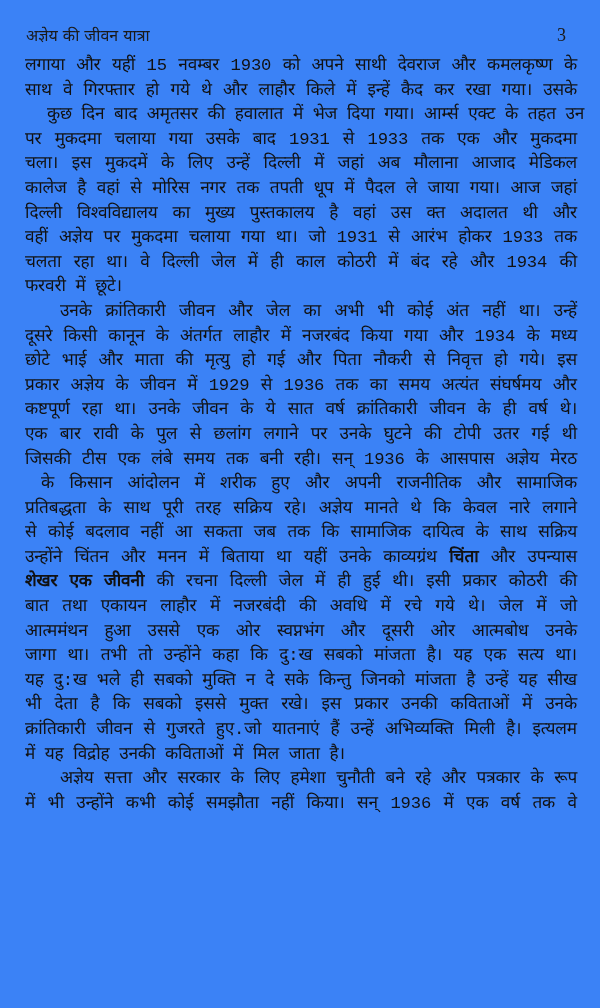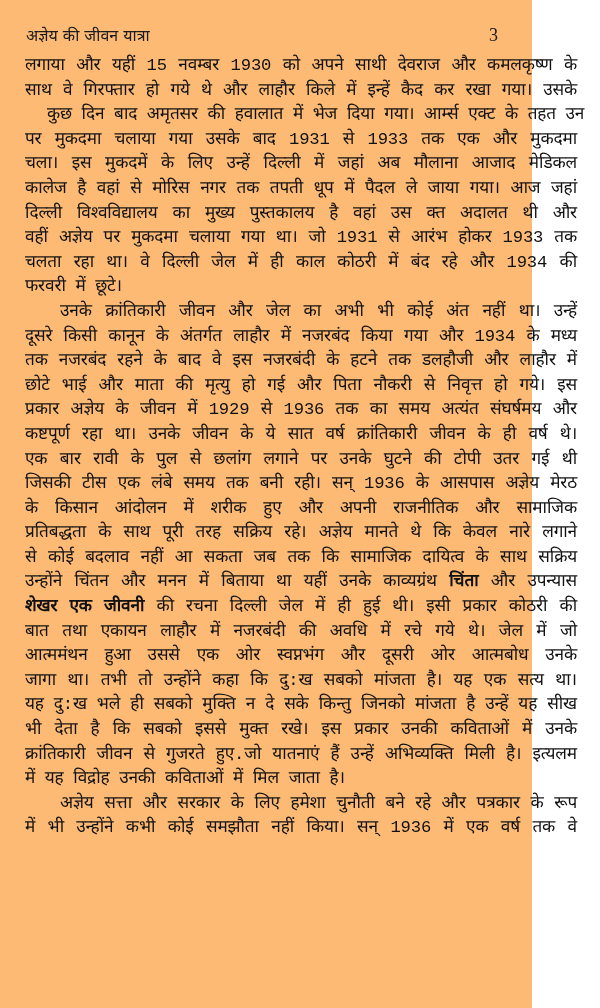--- a/index.html
+++ b/index.html
@@ -12,23 +12,23 @@
       height: 1008px;
       overflow: hidden;
       position: relative;
       font-family: "DejaVu Serif", "Liberation Serif", serif;
       color: #111111;
     }
     .page {
       position: absolute;
       left: 0;
       top: 0;
-      width: 532px;
+      width: 600px;
       height: 1008px;
-      background: #fdba74;
+      background: #3b82f6;
     }
     .running-header {
       position: absolute;
       left: 26px;
       right: 34px;
       top: 24px;
       height: 26px;
       display: flex;
       justify-content: space-between;
       align-items: baseline;
@@ -87,27 +87,26 @@
     <span class="line" style="word-spacing: -0.5px;">पर मुकदमा चलाया गया उसके बाद 1931 से 1933 तक एक और मुकदमा</span>
     <span class="line" style="word-spacing: -0.5px;">चला। इस मुकदमें के लिए उन्हें दिल्ली में जहां अब मौलाना आजाद मेडिकल</span>
     <span class="line" style="word-spacing: -0.5px;">कालेज है वहां से मोरिस नगर तक तपती धूप में पैदल ले जाया गया। आज जहां</span>
     <span class="line" style="word-spacing: -0.5px;">दिल्ली विश्वविद्यालय का मुख्य पुस्तकालय है वहां उस क्त अदालत थी और</span>
     <span class="line" style="word-spacing: -0.5px;">वहीं अज्ञेय पर मुकदमा चलाया गया था। जो 1931 से आरंभ होकर 1933 तक</span>
     <span class="line" style="word-spacing: -0.5px;">चलता रहा था। वे दिल्ली जेल में ही काल कोठरी में बंद रहे और 1934 की</span>
     <span class="line last">फरवरी में छूटे।</span>
 
     <span class="line indent" style="word-spacing: -0.5px;">उनके क्रांतिकारी जीवन और जेल का अभी भी कोई अंत नहीं था। उन्हें</span>
     <span class="line" style="word-spacing: -0.5px;">दूसरे किसी कानून के अंतर्गत लाहौर में नजरबंद किया गया और 1934 के मध्य</span>
-    <span class="line" style="word-spacing: -0.5px;">तक नजरबंद रहने के बाद वे इस नजरबंदी के हटने तक डलहौजी और लाहौर में</span>
     <span class="line" style="word-spacing: -0.5px;">छोटे भाई और माता की मृत्यु हो गई और पिता नौकरी से निवृत्त हो गये। इस</span>
     <span class="line" style="word-spacing: -0.5px;">प्रकार अज्ञेय के जीवन में 1929 से 1936 तक का समय अत्यंत संघर्षमय और</span>
     <span class="line" style="word-spacing: -0.5px;">कष्टपूर्ण रहा था। उनके जीवन के ये सात वर्ष क्रांतिकारी जीवन के ही वर्ष थे।</span>
     <span class="line" style="word-spacing: -0.5px;">एक बार रावी के पुल से छलांग लगाने पर उनके घुटने की टोपी उतर गई थी</span>
     <span class="line" style="word-spacing: -0.5px;">जिसकी टीस एक लंबे समय तक बनी रही। सन् 1936 के आसपास अज्ञेय मेरठ</span>
-    <span class="line" style="word-spacing: -0.5px;">के किसान आंदोलन में शरीक हुए और अपनी राजनीतिक और सामाजिक</span>
+    <span class="line" style="word-spacing: -0.5px; margin-left: 16px;">के किसान आंदोलन में शरीक हुए और अपनी राजनीतिक और सामाजिक</span>
     <span class="line" style="word-spacing: -0.5px;">प्रतिबद्धता के साथ पूरी तरह सक्रिय रहे। अज्ञेय मानते थे कि केवल नारे लगाने</span>
     <span class="line" style="word-spacing: -0.5px;">से कोई बदलाव नहीं आ सकता जब तक कि सामाजिक दायित्व के साथ सक्रिय</span>
 
     <span class="line" style="word-spacing: -0.501302px;"><span>उन्होंने चिंतन और मनन में बिताया था यहीं उनके काव्यग्रंथ </span><span class="bold">चिंता</span><span> और उपन्यास</span></span>
     <span class="line" style="word-spacing: -0.5px;"><span class="bold">शेखर एक जीवनी</span><span> की रचना दिल्ली जेल में ही हुई थी। इसी प्रकार कोठरी की</span></span>
 
     <span class="line" style="word-spacing: -0.5px;">बात तथा एकायन लाहौर में नजरबंदी की अवधि में रचे गये थे। जेल में जो</span>
     <span class="line" style="word-spacing: -0.5px;">आत्ममंथन हुआ उससे एक ओर स्वप्नभंग और दूसरी ओर आत्मबोध उनके</span>
     <span class="line" style="word-spacing: -0.5px;">जागा था। तभी तो उन्होंने कहा कि दु:ख सबको मांजता है। यह एक सत्य था।</span>
     <span class="line" style="word-spacing: -0.5px;">यह दु:ख भले ही सबको मुक्ति न दे सके किन्तु जिनको मांजता है उन्हें यह सीख</span>

